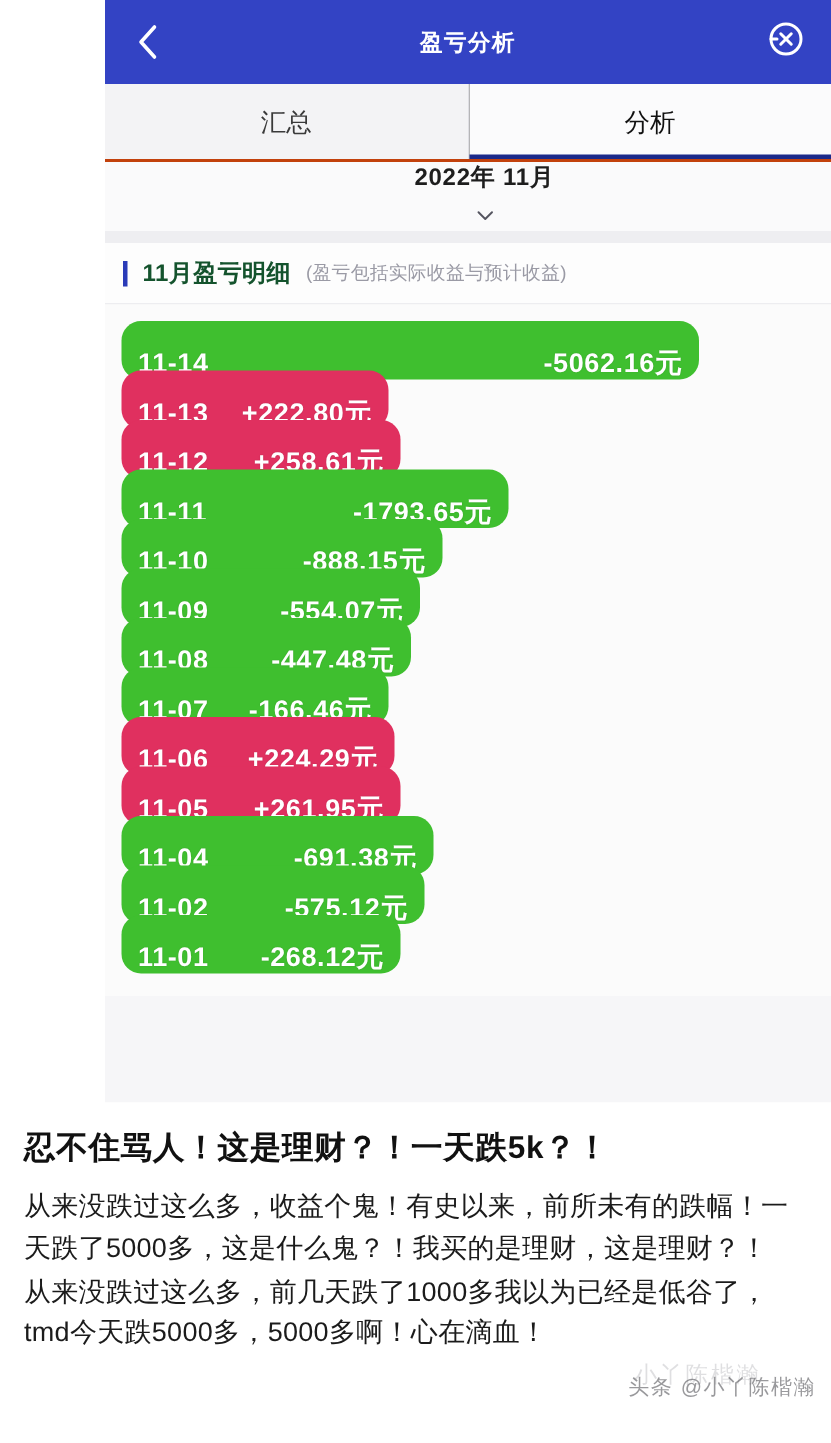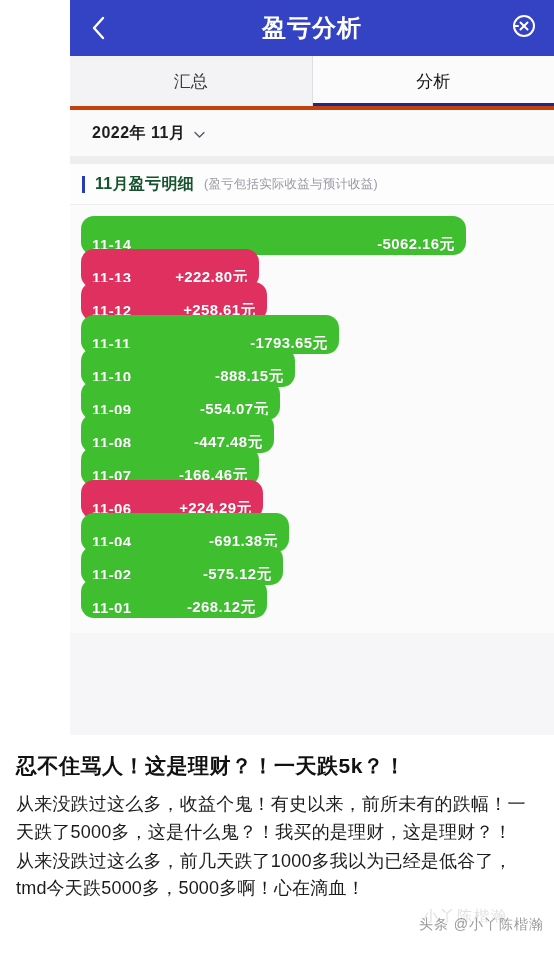--- a/index.html
+++ b/index.html
@@ -48,42 +48,42 @@
     width: 30px;
     height: 30px;
     display: flex;
     align-items: center;
     justify-content: center;
     cursor: pointer;
   }
   .nav-back svg { display:block; }
   .nav-title {
     color: #ffffff;
-    font-size: 24px;
+    font-size: 15px;
     font-weight: bold;
     letter-spacing: 1px;
   }
   .nav-action {
     position: absolute;
     right: 16px;
     top: 50%;
     transform: translateY(-50%);
     width: 28px;
     height: 28px;
     display: flex;
     align-items: center;
     justify-content: center;
     cursor: pointer;
   }
 
   .tabs {
     display: flex;
     height: 50px;
     background: #000000;
-    border-bottom: 4px solid #c2410c;
+    border-bottom: 2px solid #c2410c;
   }
   .tab {
     flex: 1;
     display: flex;
     align-items: center;
     justify-content: center;
     font-size: 17px;
     color: #3a3a3a;
     position: relative;
     background: #f3f3f5;
@@ -107,20 +107,21 @@
     background: #dedee3;
   }
 
   .datebar {
     height: 46px;
     background: #fafafb;
     display: flex;
     align-items: center;
     padding-left: 22px;
     gap: 8px;
+    flex-direction: column;
   }
   .date-text {
     font-size: 16px;
     color: #1d1d1d;
     font-weight: bold;
     letter-spacing: 0.5px;
   }
   .date-caret {
     width: 13px;
     height: 13px;
@@ -169,21 +170,21 @@
   }
   .bar {
     height: 39px;
     border-radius: 13px;
     display: flex;
     align-items: center;
     justify-content: space-between;
     padding: 17px 11px 0 11px;
     box-sizing: border-box;
     color: #ffffff;
-    font-size: 15px;
+    font-size: 18px;
     font-weight: bold;
     letter-spacing: 0.4px;
     white-space: nowrap;
     cursor: pointer;
   }
   .bar.neg { background: #3fbf2f; }
   .bar.pos { background: #e0305f; }
   .bar-date { text-shadow: 0 0 1px rgba(0,0,0,.18); }
   .bar-value {
     margin-left: 16px;
@@ -341,20 +342,26 @@
           <span class="bar-value">-166.46元</span>
         </div>
       </div>
       <div class="bar-row">
         <div class="bar pos" style="width:182px">
           <span class="bar-date">11-06</span>
           <span class="bar-value">+224.29元</span>
         </div>
       </div>
       <div class="bar-row">
+        <div class="bar pos" style="width:186px">
+          <span class="bar-date">11-05</span>
+          <span class="bar-value">+261.95元</span>
+        </div>
+      </div>
+      <div class="bar-row">
         <div class="bar neg" style="width:208px">
           <span class="bar-date">11-04</span>
           <span class="bar-value">-691.38元</span>
         </div>
       </div>
       <div class="bar-row">
         <div class="bar neg" style="width:202px">
           <span class="bar-date">11-02</span>
           <span class="bar-value">-575.12元</span>
         </div>

